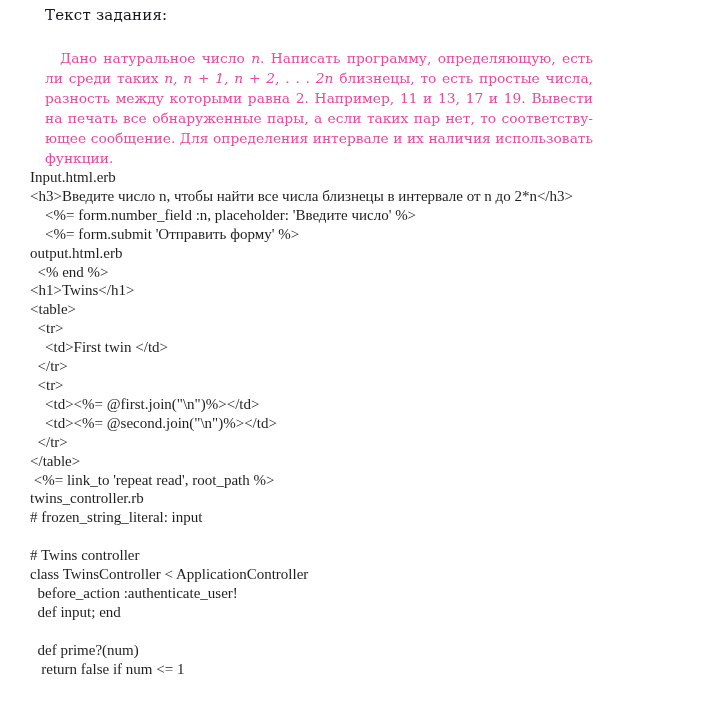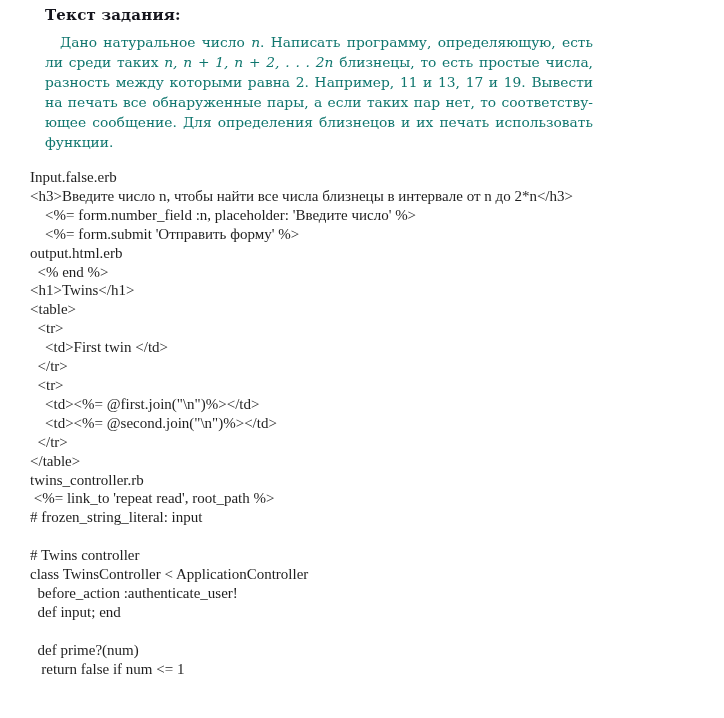--- a/index.html
+++ b/index.html
@@ -17,33 +17,33 @@
     position: absolute;
     inset: 0;
     background: #ffffff;
   }
   
   .task-heading {
     position: absolute;
     left: 45px;
     top: 6px;
     font-family: "DejaVu Serif", serif;
-    font-weight: bold;
+    font-weight: normal;
     font-size: 15px;
     color: #15151d;
     letter-spacing: 0.2px;
   }
   .task-para {
     position: absolute;
     left: 45px;
-    top: 32px;
+    top: 48px;
     width: 548px;
     font-family: "DejaVu Serif", serif;
     font-size: 13.8px;
-    color: #0f766e;
+    color: #ec4899;
     overflow: hidden;
   }
   .para-line {
     line-height: 20px;
     height: 20px;
     text-align: justify;
     text-align-last: justify;
     white-space: nowrap;
     overflow: hidden;
   }
@@ -79,43 +79,43 @@
 
 <div class="page">
 
   <div class="task-heading">Текст задания:</div>
 
   <div class="task-para">
     <div class="para-line first"><span>Дано натуральное число </span><i>n</i><span>. Написать программу, определяющую, есть</span></div>
     <div class="para-line"><span>ли среди таких </span><i>n, n + 1, n + 2, . . . 2n</i><span> близнецы, то есть простые числа,</span></div>
     <div class="para-line">разность между которыми равна 2. Например, 11 и 13, 17 и 19. Вывести</div>
     <div class="para-line">на печать все обнаруженные пары, а если таких пар нет, то соответству-</div>
-    <div class="para-line">ющее сообщение. Для определения близнецов и их печать использовать</div>
+    <div class="para-line">ющее сообщение. Для определения интервале и их наличия использовать</div>
     <div class="para-line last">функции.</div>
   </div>
 
   <div class="code-block">
-      <div class="code-line">Input.false.erb</div>
+      <div class="code-line">Input.html.erb</div>
       <div class="code-line">&lt;h3&gt;Введите число n, чтобы найти все числа близнецы в интервале от n до 2*n&lt;/h3&gt;</div>
       <div class="code-line">    &lt;%= form.number_field :n, placeholder: 'Введите число' %&gt;</div>
       <div class="code-line">    &lt;%= form.submit 'Отправить форму' %&gt;</div>
       <div class="code-line">output.html.erb</div>
       <div class="code-line">  &lt;% end %&gt;</div>
       <div class="code-line">&lt;h1&gt;Twins&lt;/h1&gt;</div>
       <div class="code-line">&lt;table&gt;</div>
       <div class="code-line">  &lt;tr&gt;</div>
       <div class="code-line">    &lt;td&gt;First twin &lt;/td&gt;</div>
       <div class="code-line">  &lt;/tr&gt;</div>
       <div class="code-line">  &lt;tr&gt;</div>
       <div class="code-line">    &lt;td&gt;&lt;%= @first.join("\n")%&gt;&lt;/td&gt;</div>
       <div class="code-line">    &lt;td&gt;&lt;%= @second.join("\n")%&gt;&lt;/td&gt;</div>
       <div class="code-line">  &lt;/tr&gt;</div>
       <div class="code-line">&lt;/table&gt;</div>
+      <div class="code-line"> &lt;%= link_to 'repeat read', root_path %&gt;</div>
       <div class="code-line">twins_controller.rb</div>
-      <div class="code-line"> &lt;%= link_to 'repeat read', root_path %&gt;</div>
       <div class="code-line"># frozen_string_literal: input</div>
       <div class="code-line"></div>
       <div class="code-line"># Twins controller</div>
       <div class="code-line">class TwinsController &lt; ApplicationController</div>
       <div class="code-line">  before_action :authenticate_user!</div>
       <div class="code-line">  def input; end</div>
       <div class="code-line"></div>
       <div class="code-line">  def prime?(num)</div>
       <div class="code-line">   return false if num &lt;= 1</div>
     </div>

